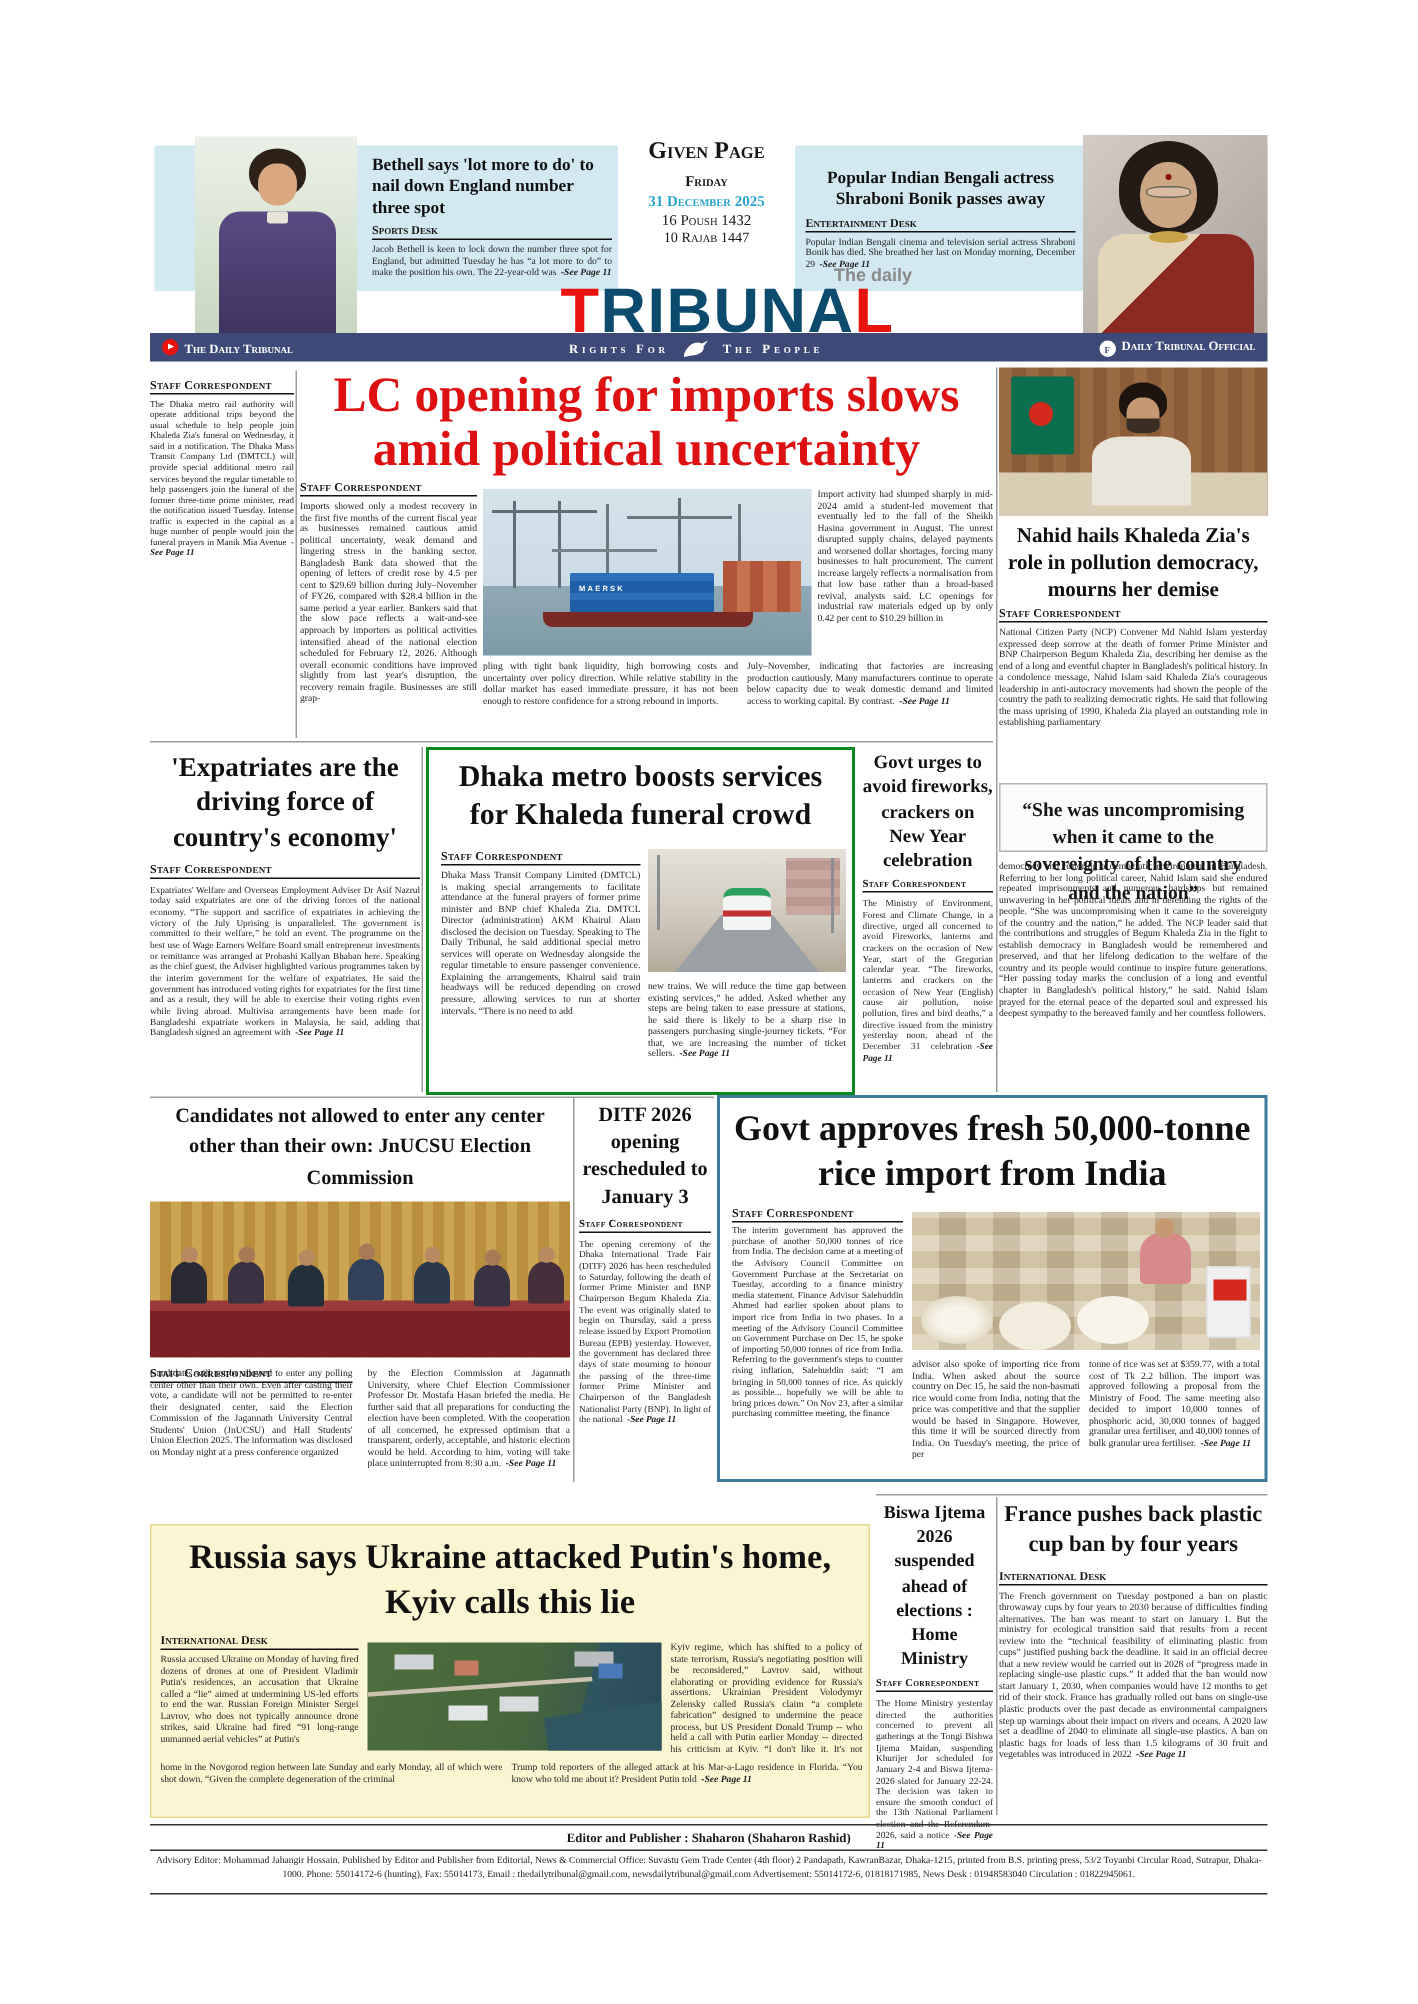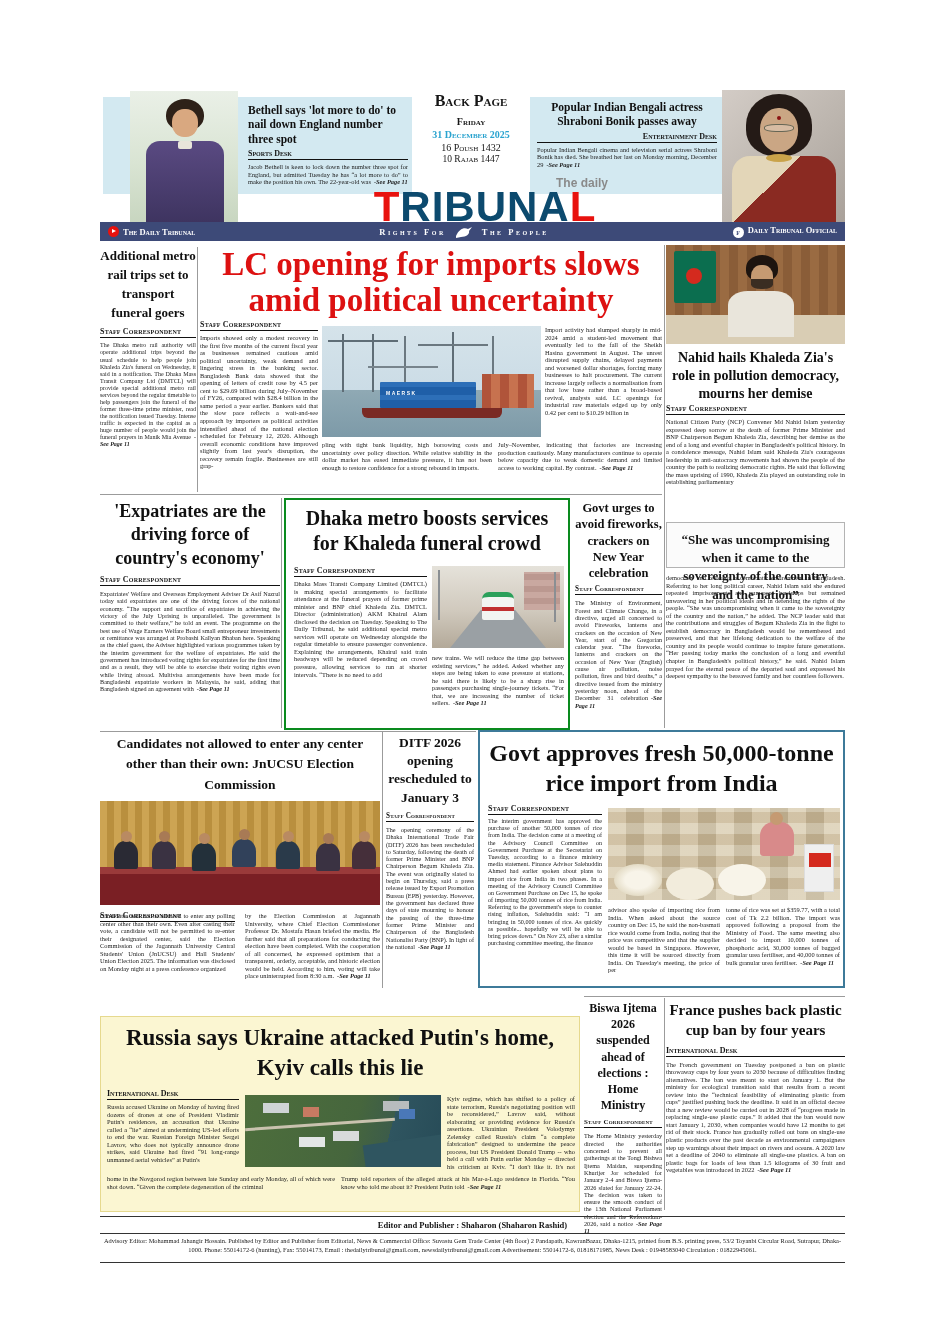--- a/index.html
+++ b/index.html
@@ -62,31 +62,31 @@
   </div>
   <div class="abs" style="left:248px;top:103px;width:160px;">
     <div class="title" style="font-size:11.5px;text-align:left;line-height:1.25;">Bethell says 'lot more to do' to nail down England number three spot</div>
     <div class="desk" style="margin-top:3px;width:100%;">Sports Desk</div>
     <div class="bodytext" style="margin-top:3px;height:30px;">
       <span>Jacob Bethell is keen to lock down the number three spot for England, but admitted Tuesday he has “a lot more to do” to make the position his own. The 22-year-old was</span><span class="see">-See Page 11</span>
     </div>
   </div>
 
   <div class="abs" style="left:414px;top:90px;width:114px;height:104px;background:#fff;text-align:center;">
-    <div class="smallcaps" style="font-weight:bold;font-size:16px;margin-top:2px;">Back Page</div>
+    <div class="smallcaps" style="font-weight:bold;font-size:16px;margin-top:2px;">Given Page</div>
     <div class="smallcaps" style="font-weight:bold;font-size:10px;margin-top:6px;">Friday</div>
     <div class="smallcaps" style="font-weight:bold;font-size:10px;color:#2aa3cf;margin-top:2px;font-family:Liberation Serif, serif;">31 December 2025</div>
     <div class="smallcaps" style="font-size:10px;margin-top:2px;">16 Poush 1432</div>
     <div class="smallcaps" style="font-size:9.5px;margin-top:1px;">10 Rajab 1447</div>
   </div>
 
   <div class="abs teaser" style="left:530px;top:97px;width:315px;height:97px;"></div>
   <div class="abs" style="left:537px;top:100px;width:180px;">
-    <div class="title" style="font-size:11.5px;line-height:1.25;">Popular Indian Bengali actress Shraboni Bonik passes away</div>
-    <div class="desk" style="margin:3px auto 0;width:100%;text-align:right;">Entertainment Desk</div>
+    <div class="title" style="font-size:11.5px;line-height:1.25;margin-top:12px;">Popular Indian Bengali actress Shraboni Bonik passes away</div>
+    <div class="desk" style="margin:3px auto 0;width:100%;text-align:left;">Entertainment Desk</div>
     <div class="bodytext" style="margin-top:3px;height:30px;">
       <span>Popular Indian Bengali cinema and television serial actress Shraboni Bonik has died. She breathed her last on Monday morning, December 29</span><span class="see">-See Page 11</span>
     </div>
   </div>
   <div class="abs photo ph-actress" style="left:722px;top:90px;width:123px;height:132px;">
     <div class="shape" style="left:24px;top:4px;width:66px;height:62px;border-radius:50% 50% 42% 42%;background:#241a16;"></div>
     <div class="shape" style="left:38px;top:18px;width:38px;height:44px;border-radius:48%;background:#caa684;"></div>
     <div class="shape" style="left:42px;top:34px;width:30px;height:8px;border:1px solid #665;border-radius:40%;background:rgba(255,255,255,.25);"></div>
     <div class="shape" style="left:55px;top:26px;width:4px;height:4px;border-radius:50%;background:#8a1212;"></div>
     <div class="shape" style="left:10px;top:66px;width:104px;height:66px;border-radius:18px 18px 0 0;background:linear-gradient(135deg,#e3d6b8 0 40%,#8a2a22 40% 100%);"></div>
@@ -103,21 +103,20 @@
       <span>Rights For</span>
       <svg width="20" height="14" viewBox="0 0 20 14">
           <path d="M2 11 C5 4 10 2 14 4 L18 2 L15 6 C16 9 12 12 7 12 L2 13 Z" fill="#ffffff"></path>
         </svg>
       <span>The People</span>
     </span>
     <span><span class="fbicon">f</span><span>Daily Tribunal Official</span></span>
   </div>
 
   <div class="abs" style="left:100px;top:247px;width:96px;">
-    <div class="title" style="font-size:13px;line-height:1.45;">Additional metro rail trips set to transport funeral goers</div>
     <div class="byline" style="margin-top:5px;">Staff Correspondent</div>
     <div class="bodytext" style="margin-top:4px;height:138px;font-size:6px;">
       <span>The Dhaka metro rail authority will operate additional trips beyond the usual schedule to help people join Khaleda Zia's funeral on Wednesday, it said in a notification. The Dhaka Mass Transit Company Ltd (DMTCL) will provide special additional metro rail services beyond the regular timetable to help passengers join the funeral of the former three-time prime minister, read the notification issued Tuesday. Intense traffic is expected in the capital as a huge number of people would join the funeral prayers in Manik Mia Avenue</span><span class="see">-See Page 11</span>
     </div>
   </div>
   <div class="abs vrule" style="left:197px;top:247px;height:245px;"></div>
 
   <div class="abs title" style="left:200px;top:246px;width:462px;font-size:33px;line-height:1.1;color:#dd1111;">LC opening for imports slows amid political uncertainty</div>
   <div class="abs byline" style="left:200px;top:320px;width:118px;">Staff Correspondent</div>
   <div class="abs bodytext" style="left:200px;top:334px;width:118px;height:157px;">

